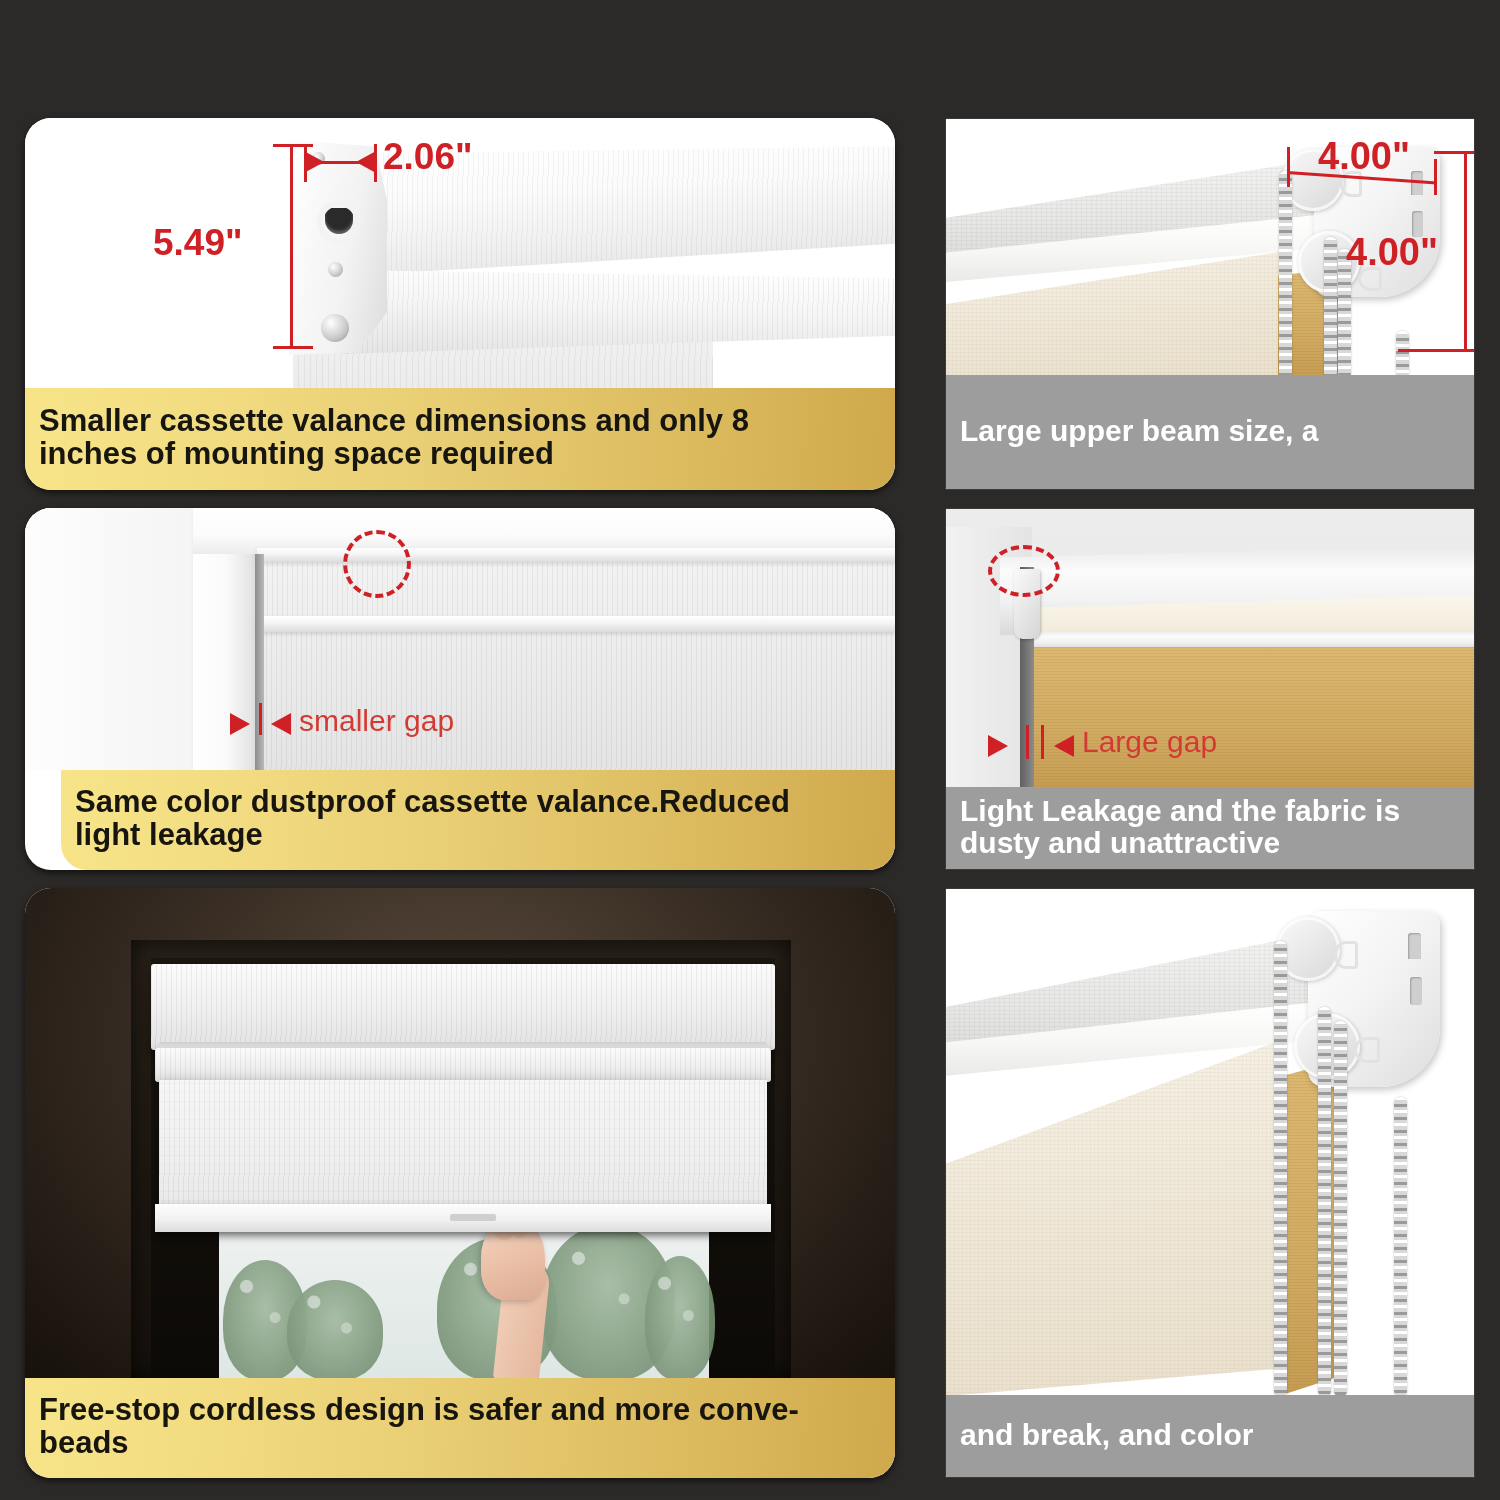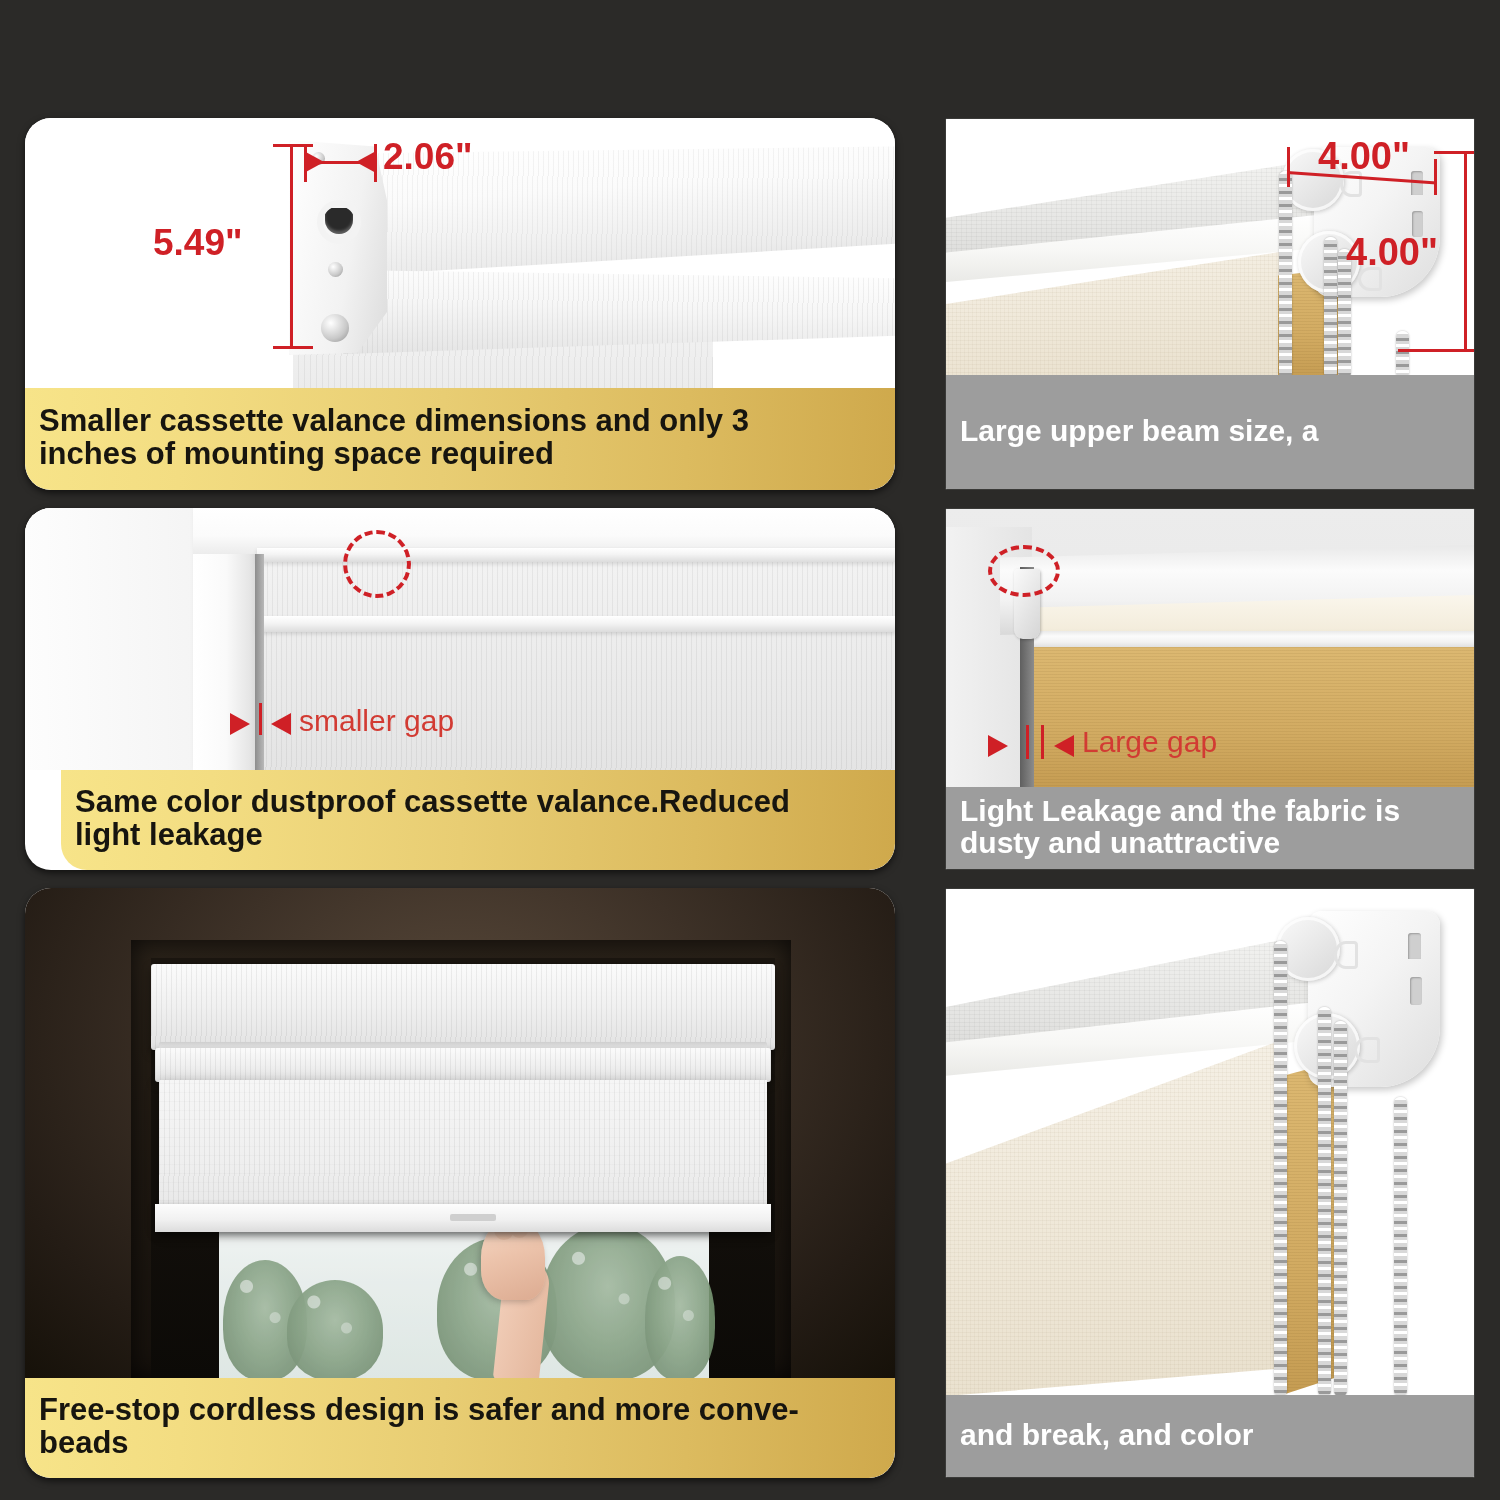--- a/index.html
+++ b/index.html
@@ -285,21 +285,21 @@
       <div class="arrow-l" style="left:331px; top:33px;"></div>
       <div class="dim-label" style="left:358px; top:18px; font-size:37px;">2.06"</div>
 
       <div class="tick-h" style="left:248px; top:26px; width:40px;"></div>
       <div class="tick-h" style="left:248px; top:228px; width:40px;"></div>
       <div class="dim-line dim-v" style="left:265px; top:26px; height:204px;"></div>
       <div class="dim-label" style="left:128px; top:104px; font-size:37px;">5.49"</div>
     </div>
 
     <div class="caption gold" style="height:102px; flex-direction:column; justify-content:center; align-items:flex-start;">
-      <span>Smaller cassette valance dimensions and only 3</span>
+      <span>Smaller cassette valance dimensions and only 8</span>
       <span>inches of mounting space required</span>
     </div>
   </div>
 
   <div class="panel right" style="left:945px; top:118px; width:530px; height:372px;">
 
     <div class="photo" style="height:258px; background:#ffffff;">
 
       <div class="beam-top" style="left:-10px; top:38px; width:400px; height:120px;
            clip-path:polygon(0 52%, 100% 0, 100% 52%, 0 100%);"></div>

